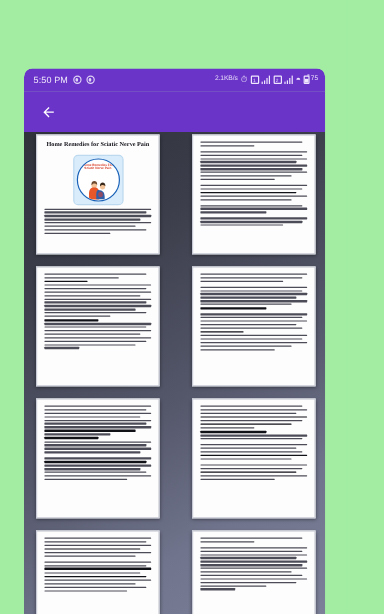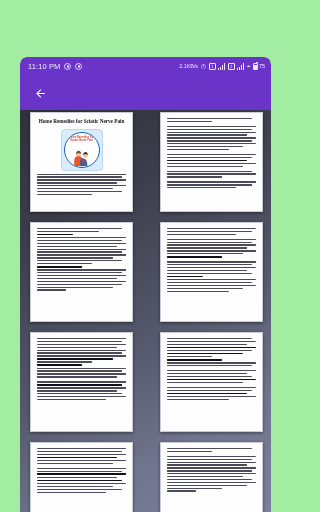--- a/index.html
+++ b/index.html
@@ -139,21 +139,21 @@
 </style>
 </head>
 <body>
 
 <div id="root">
 
   <div id="app-window">
 
     <div id="status-bar">
       <div class="sb-left">
-        <span class="sb-time">11:10 PM</span>
+        <span class="sb-time">5:50 PM</span>
         <span class="ring"></span>
         <span class="ring"></span>
       </div>
       <div class="sb-right">
         <span class="sb-net">2.1KB/s</span>
         <span class="glyph">⏱</span>
         <span class="simbox">1</span>
         <span class="bars">
             <i></i>
             <i></i>

